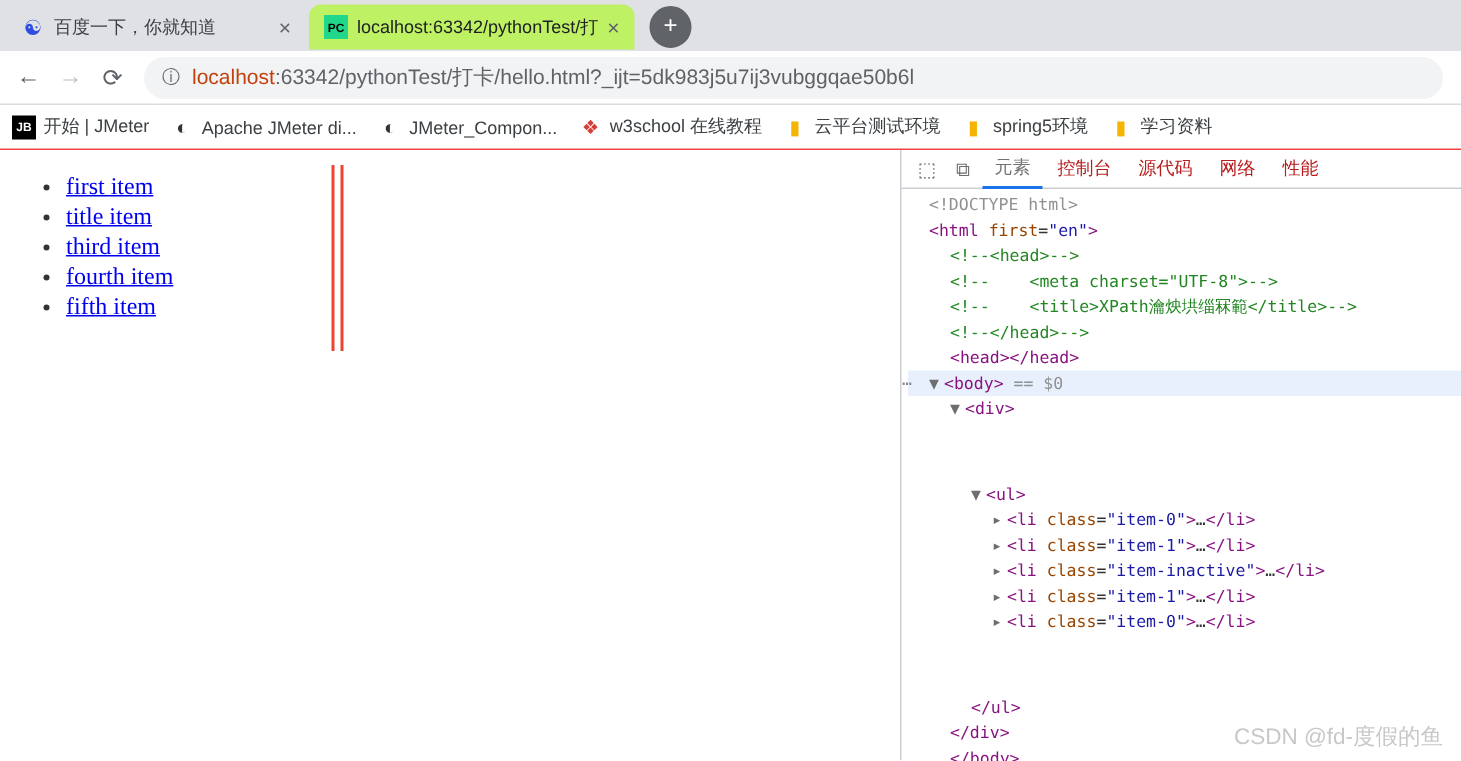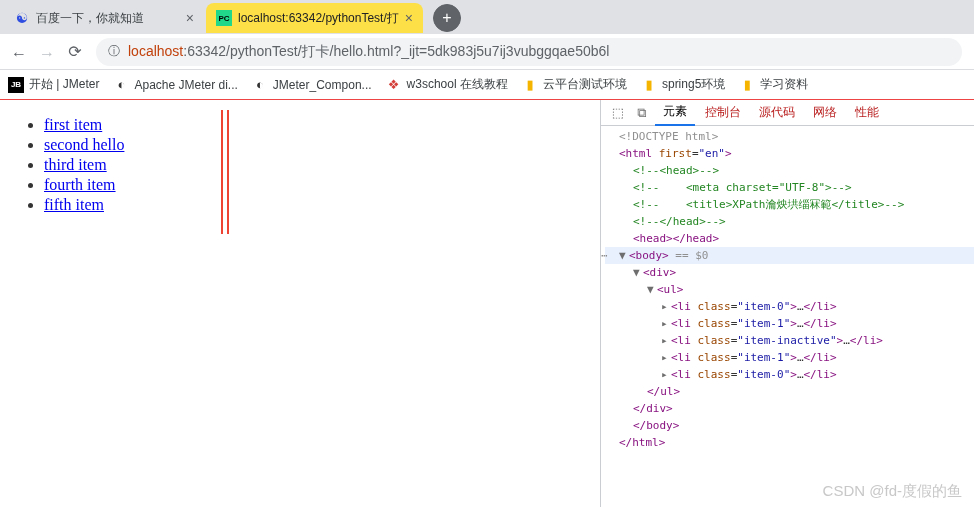--- a/index.html
+++ b/index.html
@@ -2,21 +2,21 @@
 <html><head>
 <meta charset="utf-8">
 <style>
 * { margin: 0; padding: 0; box-sizing: border-box; }
 body { font-family: Arial, "Microsoft YaHei", sans-serif; font-size: 13px; background: #fff; color: #333; width: 974px; height: 507px; overflow: hidden; position: relative; }
 
 
 .tabs { display: flex; align-items: center; background: #dfe1e5; height: 34px; padding: 2px 4px 0 4px; }
 .tab { display: flex; align-items: center; height: 30px; padding: 0 10px; border-radius: 8px 8px 0 0; margin-right: 2px; font-size: 12px; min-width: 200px; max-width: 220px; overflow: hidden; white-space: nowrap; position: relative; }
 .tab.inactive { background: #dfe1e5; color: #3c4043; }
-.tab.active { background: #fde047; color: #202124; }
+.tab.active { background: #bef264; color: #202124; }
 .tab-favicon { width: 16px; height: 16px; margin-right: 6px; flex-shrink: 0; display: flex; align-items: center; justify-content: center; font-size: 14px; }
 .tab-title { flex: 1; overflow: hidden; text-overflow: ellipsis; }
 .tab-close { margin-left: 6px; color: #5f6368; font-size: 14px; flex-shrink: 0; }
 .newtab { width: 28px; height: 28px; border-radius: 50%; border: 1px solid #5f6368; background: #606367; color: #fff; display: flex; align-items: center; justify-content: center; margin-left: 8px; font-size: 16px; }
 
 
 .addr { display: flex; align-items: center; height: 36px; background: #fff; border-bottom: 1px solid #dadce0; padding: 0 8px; gap: 6px; }
 .nav-icon { width: 22px; height: 22px; display: flex; align-items: center; justify-content: center; color: #5f6368; font-size: 16px; }
 .nav-icon.disabled { color: #bdc1c6; }
 .omnibox { flex: 1; display: flex; align-items: center; height: 28px; background: #f1f3f4; border-radius: 14px; padding: 0 12px; margin: 0 4px; }
@@ -42,24 +42,24 @@
 .page ul { list-style: disc; padding-left: 16px; }
 .page li { margin: 2px 0; }
 .page a { color: #0000ee; text-decoration: underline; }
 .red-bar { position: absolute; left: 221px; top: 10px; width: 8px; height: 124px; border-left: 2px solid #e43; border-right: 2px solid #e43; }
 
 
 .devtools { width: 374px; border-left: 1px solid #cacdd1; background: #fff; display: flex; flex-direction: column; font-size: 12px; font-family: Menlo, Consolas, monospace; }
 .dt-header { display: flex; align-items: center; height: 26px; border-bottom: 1px solid #cacdd1; padding: 0 6px; font-family: "Microsoft YaHei", sans-serif; color: #333; gap: 2px; }
 .dt-iconbtn { width: 22px; display: flex; align-items: center; justify-content: center; color: #6e6e6e; font-size: 13px; }
 .dt-tab { padding: 4px 8px; color: #b91c1c; font-size: 12px; }
-.dt-tab.active { color: #000000; border-bottom: 2px solid #1a73e8; font-family: Liberation Mono, monospace; }
+.dt-tab.active { color: #737373; border-bottom: 2px solid #1a73e8; font-family: Liberation Mono, monospace; }
 .dt-body { padding: 2px 0 2px 4px; overflow: auto; line-height: 17px; font-size: 11px; }
 .dt-line { white-space: pre; }
-.ind1 { padding-left: 14px; } .ind2 { padding-left: 28px; } .ind3 { padding-left: 42px; } .ind4 { padding-left: 56px; }
+.ind1 { padding-left: 14px; } .ind2 { padding-left: 28px; } .ind3 { padding-left: 42px; margin-top: 40px; } .ind4 { padding-left: 56px; }
 .c-gray { color: #909090; }
 .c-tag { color: #881280; }
 .c-attr-n { color: #994500; }
 .c-attr-v { color: #1a1aa6; }
 .c-comment { color: #238623; }
 .hl { background: #e8f0fe; display: block; }
 .arr { color: #6e6e6e; display: inline-block; width: 10px; }
 
 
 .watermark { position: absolute; right: 12px; bottom: 6px; color: #c8c8c8; font-size: 15px; font-family: "Microsoft YaHei", sans-serif; }
@@ -122,21 +122,21 @@
       <span class="bm-icon folder">▮</span>
       <span>学习资料</span>
     </div>
 </div>
 
 <div class="content">
 
   <div class="page">
     <ul>
       <li><a href="#">first item</a></li>
-      <li><a href="#">second hello</a></li>
+      <li><a href="#">title item</a></li>
       <li><a href="#">third item</a></li>
       <li><a href="#">fourth item</a></li>
       <li><a href="#">fifth item</a></li>
     </ul>
     <div class="red-bar"></div>
   </div>
 
   <div class="devtools">
     <div class="dt-header">
       <div class="dt-iconbtn">⬚</div>

